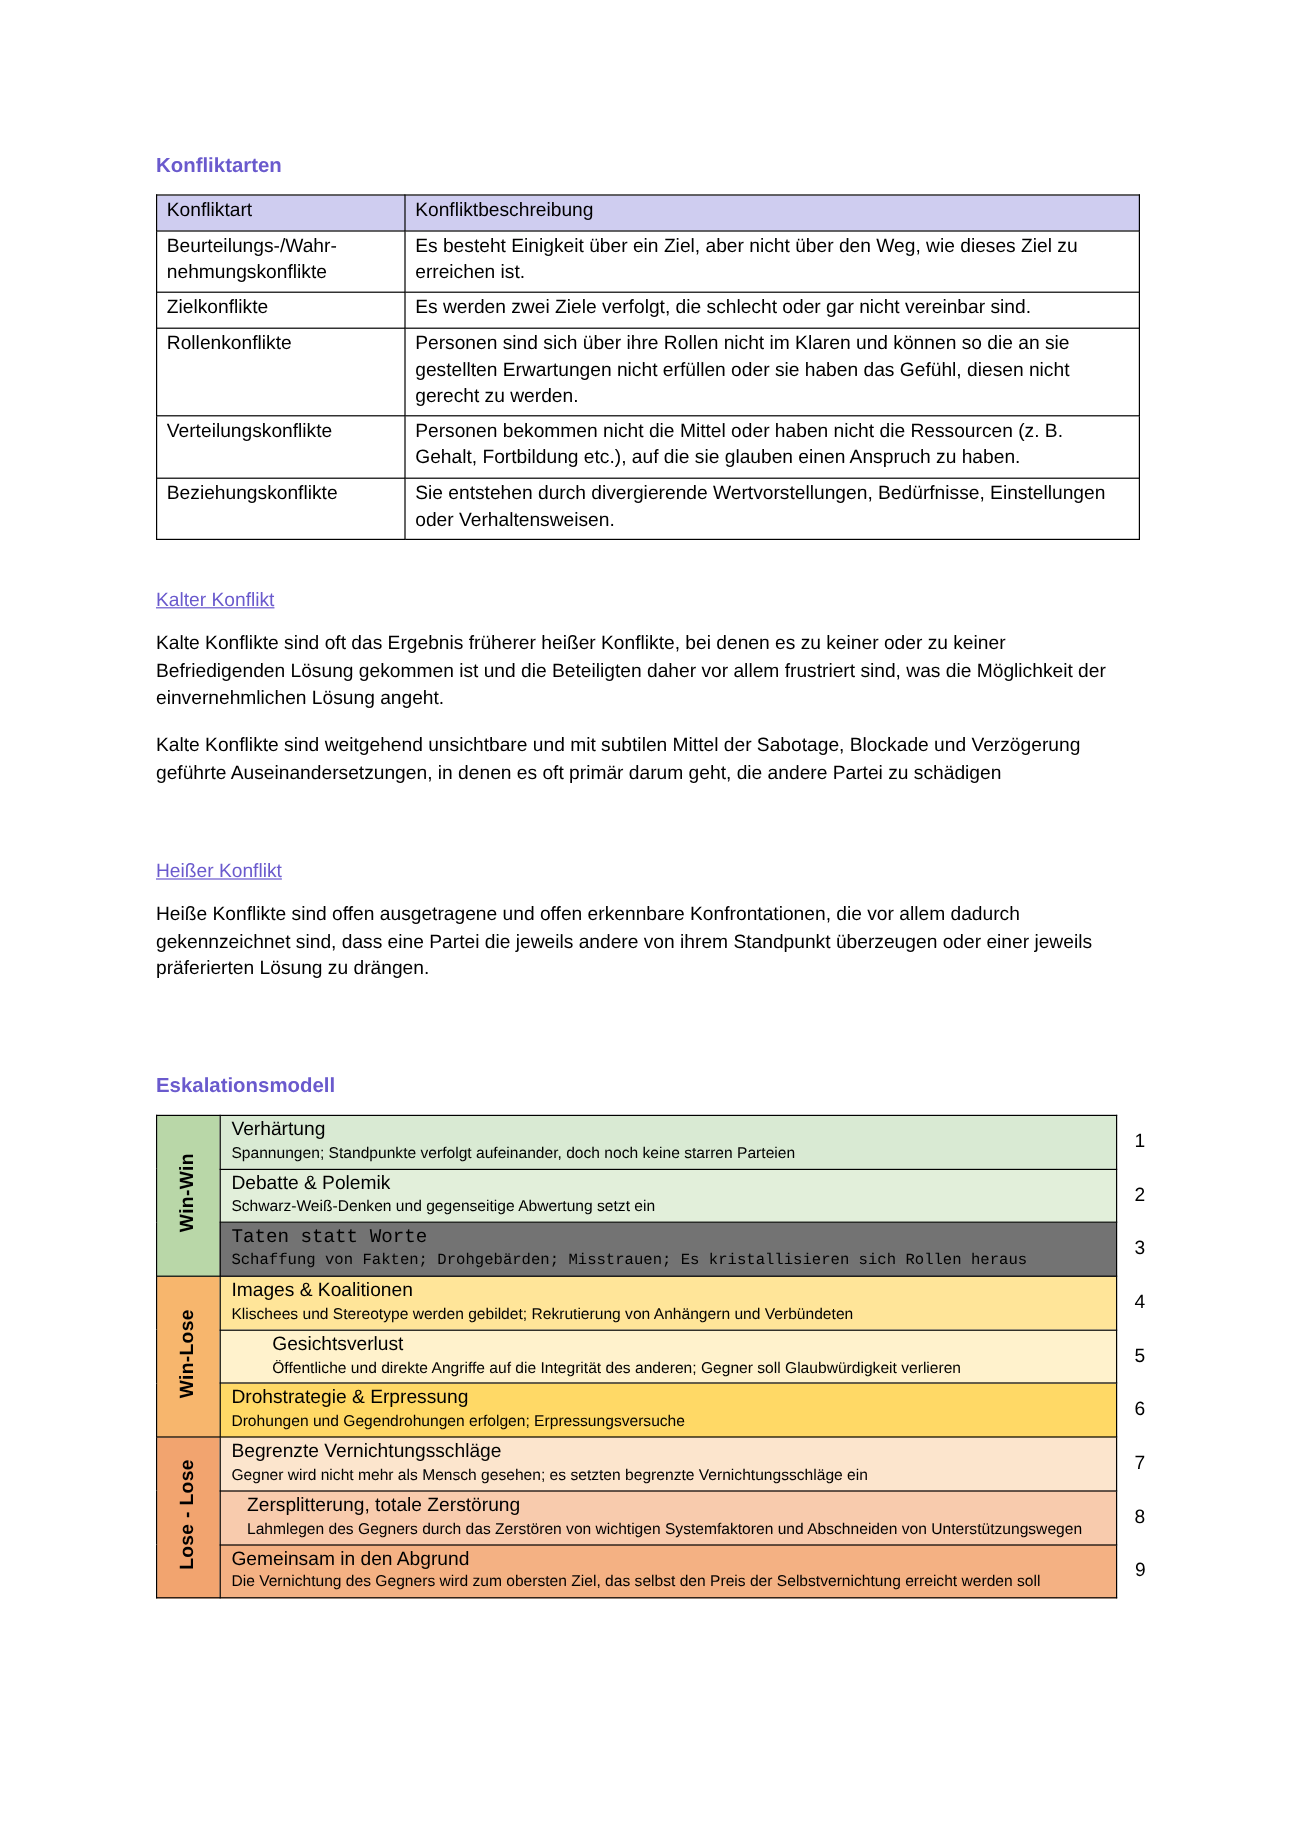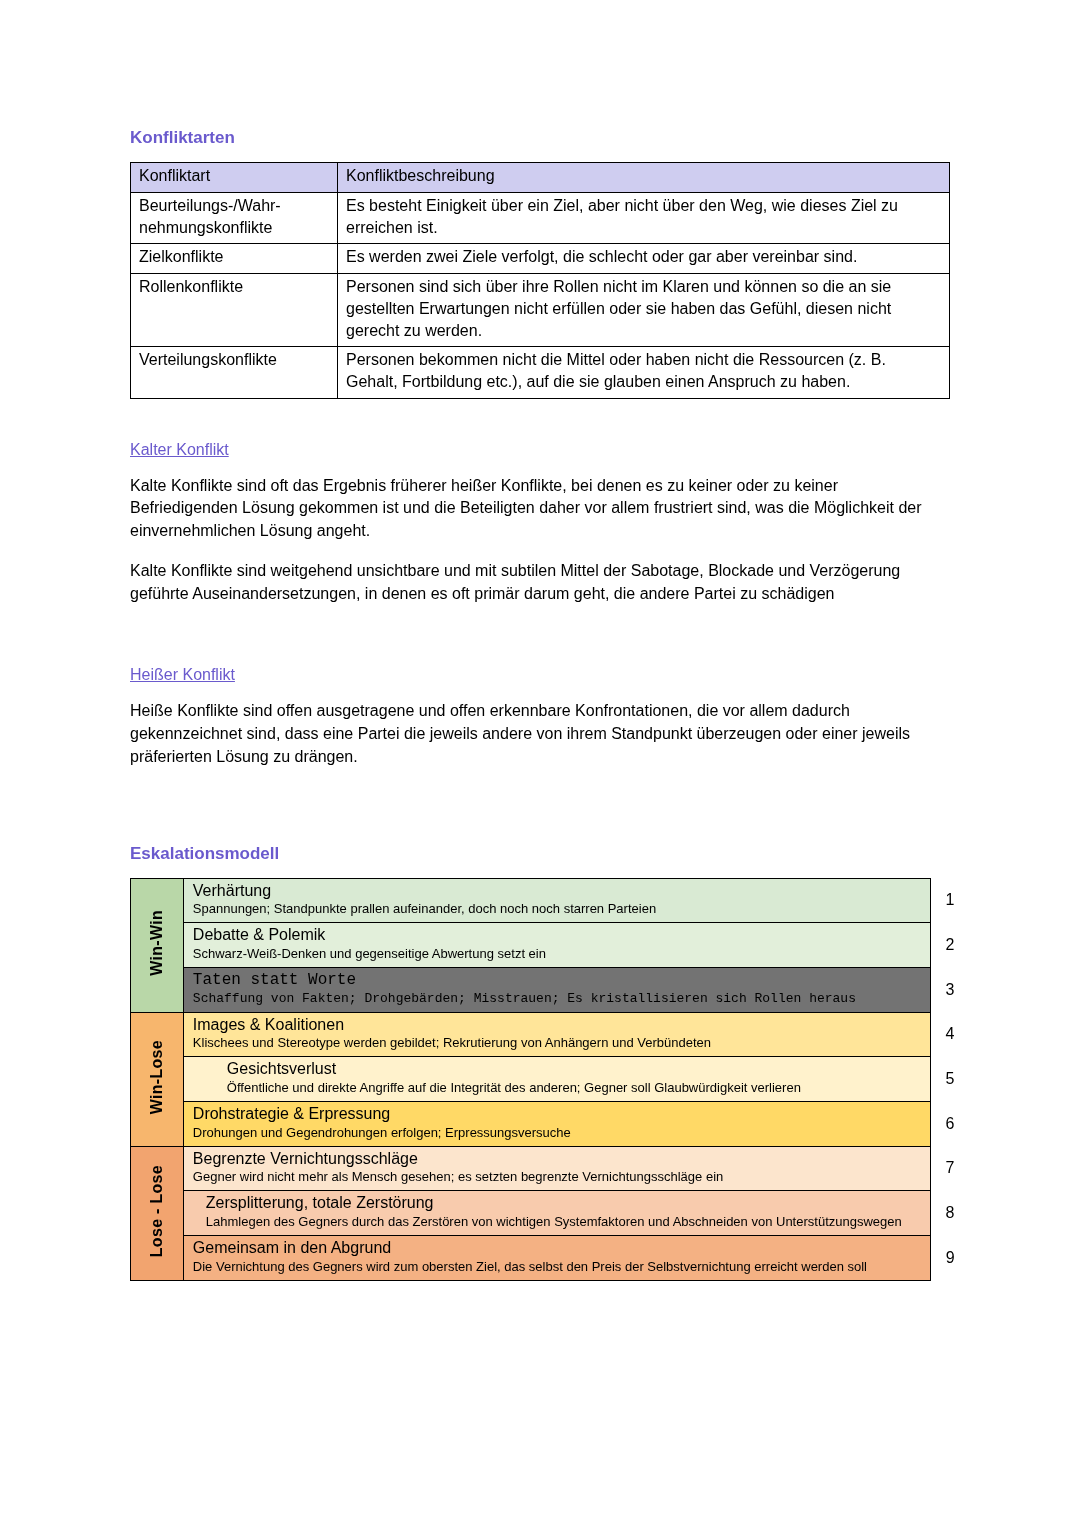--- a/index.html
+++ b/index.html
@@ -105,29 +105,33 @@
         <tr>
       <th class="col-art" style="background-color: rgb(207, 205, 240);">Konfliktart</th>
       <th style="background-color: rgb(207, 205, 240);">Konfliktbeschreibung</th>
     </tr>
     <tr>
       <td class="col-art">Beurteilungs-/Wahr-nehmungskonflikte</td>
       <td>Es besteht Einigkeit über ein Ziel, aber nicht über den Weg, wie dieses Ziel zu erreichen ist.</td>
     </tr>
     <tr>
       <td class="col-art">Zielkonflikte</td>
-      <td>Es werden zwei Ziele verfolgt, die schlecht oder gar aber vereinbar sind.</td>
+      <td>Es werden zwei Ziele verfolgt, die schlecht oder gar nicht vereinbar sind.</td>
     </tr>
     <tr>
       <td class="col-art">Rollenkonflikte</td>
       <td>Personen sind sich über ihre Rollen nicht im Klaren und können so die an sie gestellten Erwartungen nicht erfüllen oder sie haben das Gefühl, diesen nicht gerecht zu werden.</td>
     </tr>
     <tr>
       <td class="col-art">Verteilungskonflikte</td>
       <td>Personen bekommen nicht die Mittel oder haben nicht die Ressourcen (z. B. Gehalt, Fortbildung etc.), auf die sie glauben einen Anspruch zu haben.</td>
+    </tr>
+    <tr>
+      <td class="col-art">Beziehungskonflikte</td>
+      <td>Sie entstehen durch divergierende Wertvorstellungen, Bedürfnisse, Einstellungen oder Verhaltensweisen.</td>
     </tr>
   </tbody>
     </table>
 
   
   <span class="sub-heading">Kalter Konflikt</span>
   <p class="para">Kalte Konflikte sind oft das Ergebnis früherer heißer Konflikte, bei denen es zu keiner oder zu keiner Befriedigenden Lösung gekommen ist und die Beteiligten daher vor allem frustriert sind, was die Möglichkeit der einvernehmlichen Lösung angeht.</p>
   <p class="para">Kalte Konflikte sind weitgehend unsichtbare und mit subtilen Mittel der Sabotage, Blockade und Verzögerung geführte Auseinandersetzungen, in denen es oft primär darum geht, die andere Partei zu schädigen</p>
 
   <div class="gap-lg"></div>
@@ -143,21 +147,21 @@
 
   <div class="esk-wrap">
     <table class="esk-table">
       <tbody>
           <tr>
         <td class="grp" rowspan="3" style="background-color: rgb(185, 215, 168);">
           <span class="vert">Win-Win</span>
         </td>
         <td class="stage" style="background-color: rgb(217, 234, 211);">
           <div class="s-title">Verhärtung</div>
-          <div class="s-desc">Spannungen; Standpunkte prallen aufeinander, doch noch noch starren Parteien</div>
+          <div class="s-desc">Spannungen; Standpunkte verfolgt aufeinander, doch noch keine starren Parteien</div>
         </td>
         <td class="num">1</td>
       </tr>
       <tr>
         <td class="stage" style="background-color: rgb(226, 239, 218);">
           <div class="s-title">Debatte &amp; Polemik</div>
           <div class="s-desc">Schwarz-Weiß-Denken und gegenseitige Abwertung setzt ein</div>
         </td>
         <td class="num">2</td>
       </tr>

